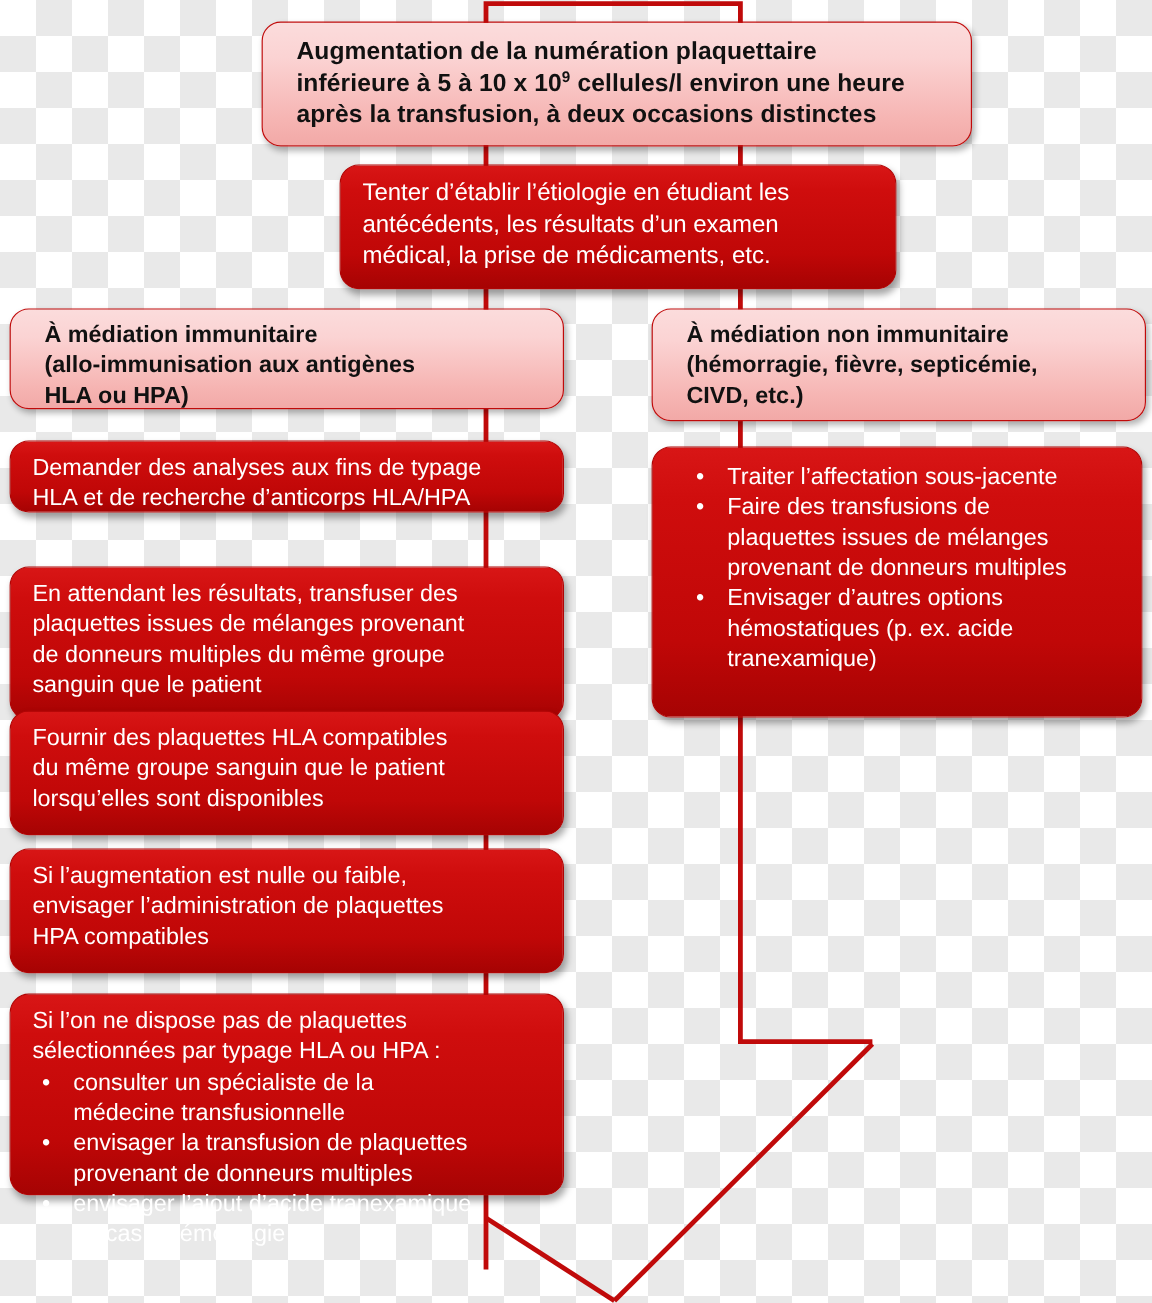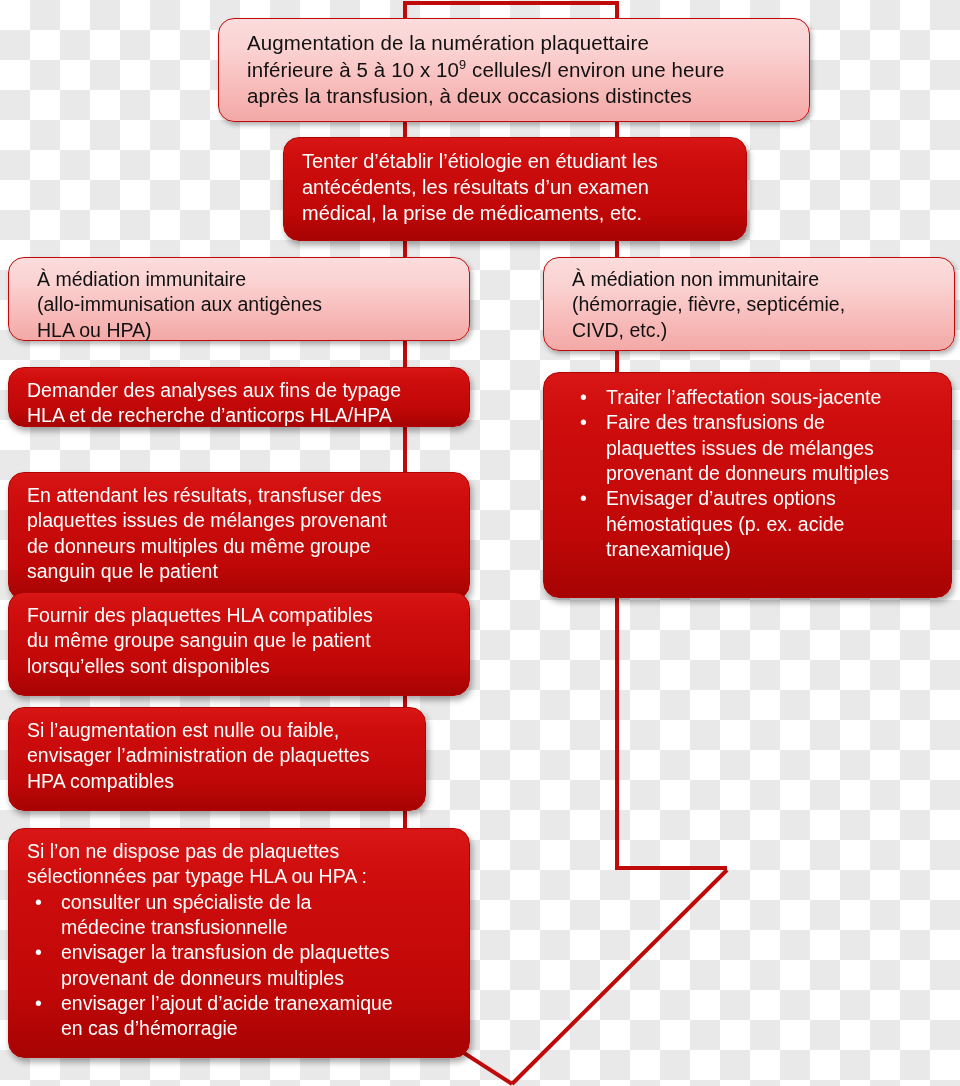--- a/index.html
+++ b/index.html
@@ -24,21 +24,21 @@
     box-sizing:border-box;
     border-radius:16px;
     padding:10px 16px 10px 18px;
     line-height:1.30;
   }
   
   .pink{
     background:linear-gradient(180deg,#fbdcdc 0%,#fbd3d3 28%,#f6b5b3 78%,#f2a9a7 100%);
     border:1.6px solid #c00a0a;
     color:#111111;
-    font-weight:normal;
+    font-weight:bold;
     box-shadow:2px 3px 5px rgba(0,0,0,0.30);
     padding-left:28px;
   }
   
   .red{
     background:linear-gradient(180deg,#d81616 0%,#cf0d0d 20%,#c00707 72%,#a60303 100%);
     border:1px solid #b00505;
     color:#ffffff;
     font-weight:normal;
     box-shadow:2px 4px 6px rgba(0,0,0,0.35);
@@ -58,22 +58,22 @@
   }
 
   
   #n-top      {left:218px;  top:18px;  width:592px; height:104px; font-size:20.5px; letter-spacing:.1px; padding-top:11px;}
   #n-etiology {left:283px;  top:137px; width:464px; height:104px; font-size:20px;}
   #n-imm      {left:8px;    top:257px; width:462px; height:84px;  font-size:19.5px; padding-top:9px;}
   #n-nonimm   {left:543px;  top:257px; width:412px; height:94px;  font-size:19.5px; padding-top:9px;}
   #n-tests    {left:8px;    top:367px; width:462px; height:60px;  font-size:19.5px; padding-top:10px;}
   #n-waiting  {left:8px;    top:456px; width:462px; height:128px; font-size:19.5px; padding-top:10px;margin-top:16px;}
   #n-hlamatch {left:8px;    top:592px; width:462px; height:104px; font-size:19.5px; padding-top:10px;}
-  #n-hpa      {left:8px;    top:707px; width:418px; height:104px; font-size:19.5px; padding-top:10px;}
-  #n-none     {left:8px;    top:828px; width:462px; height:230px; font-size:19.5px; padding-top:10px;}
+  #n-hpa      {left:8px;    top:707px; width:462px; height:104px; font-size:19.5px; padding-top:10px;}
+  #n-none     {left:8px;    top:828px; width:462px; height:168px; font-size:19.5px; padding-top:10px;}
   #n-nonimm-actions{left:543px; top:372px; width:409px; height:226px; font-size:19.5px; padding-top:12px;}
   #n-nonimm-actions ul li{padding-left:44px;}
   #n-nonimm-actions ul li::before{left:18px;}
 
   sup{font-size:0.62em; vertical-align:super; line-height:0;}
 </style>
 </head>
 <body>
 
 <div id="stage">

